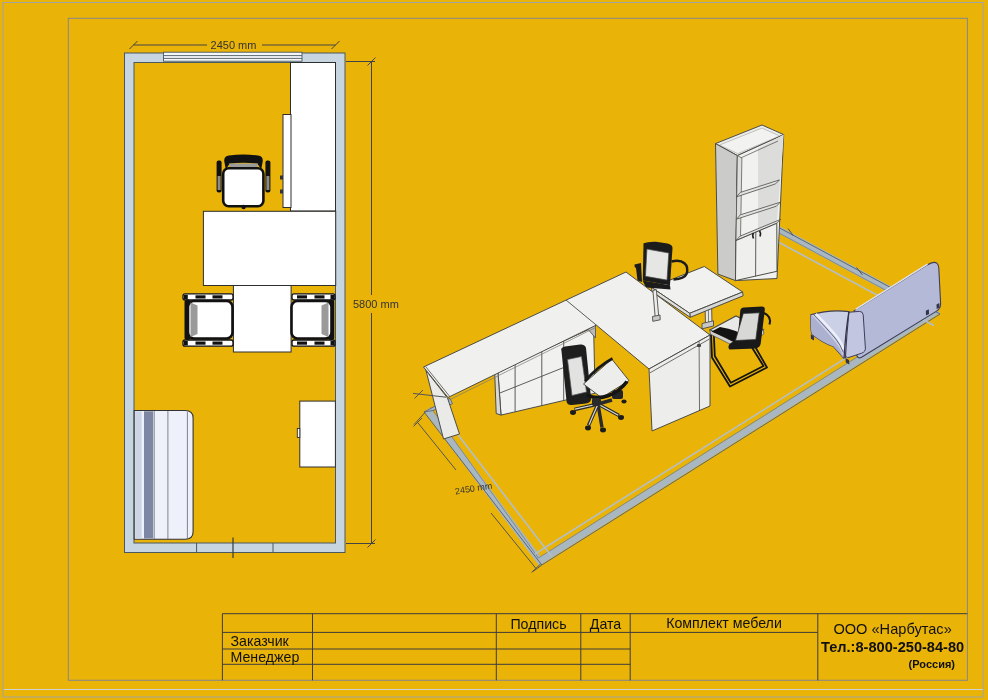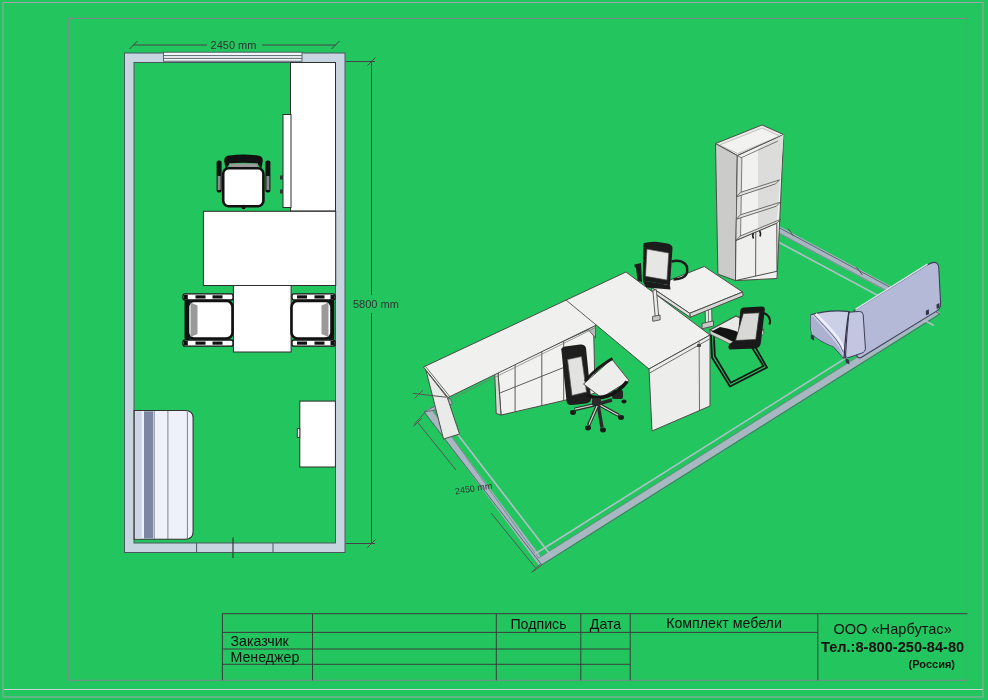--- a/index.html
+++ b/index.html
@@ -1,16 +1,16 @@
 <!DOCTYPE html>
 <html><head>
 <meta charset="utf-8">
 <style>
 html,body{margin:0;padding:0;background:#fff;}
-#page{position:relative;width:988px;height:700px;background:#22c55e;font-family:"Liberation Sans", sans-serif;overflow:hidden;}
+#page{position:relative;width:988px;height:700px;background:#eab308;font-family:"Liberation Sans", sans-serif;overflow:hidden;}
 svg{position:absolute;left:0;top:0;}
 </style>
 </head>
 <body>
 <div id="page">
 <svg width="988" height="700" viewBox="0 0 988 700">
 
   <rect x="3" y="2.5" width="980" height="694.5" fill="none" stroke="#a0a4a8" stroke-width="1"></rect>
   <rect x="68.3" y="18.3" width="899.1" height="662" fill="none" stroke="#84888c" stroke-width="1"></rect>
   <line x1="4" y1="689.5" x2="983" y2="689.5" stroke="#cfd3d6" stroke-width="1"></line>

